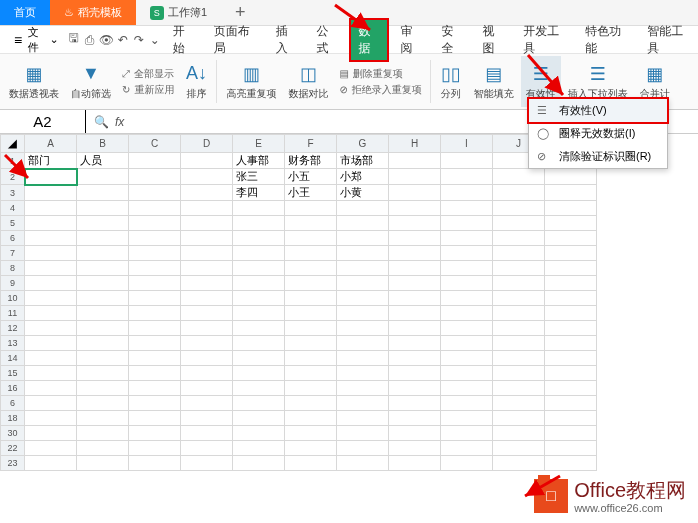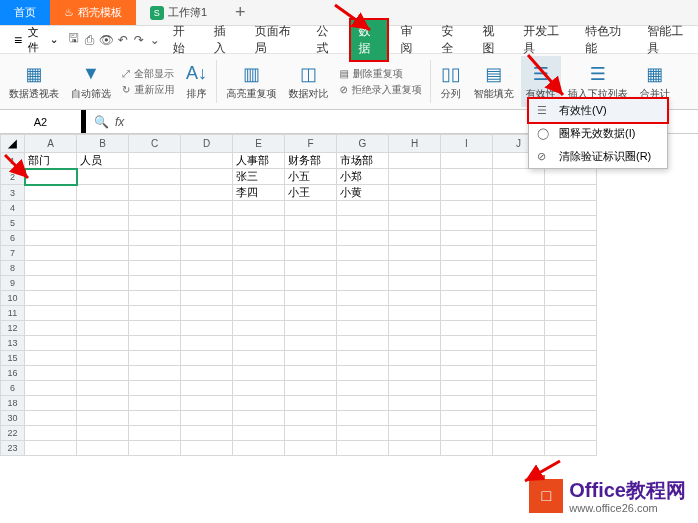--- a/index.html
+++ b/index.html
@@ -119,25 +119,25 @@
     .ref-bar {
       display: flex;
       height: 24px;
       align-items: center;
       border-bottom: 1px solid #ccc;
       background: #fff;
     }
     .name-box {
       width: 86px;
       height: 100%;
-      border-right: 5px solid #000000;
+      border-right: 1px solid #000000;
       display: flex;
       align-items: center;
       justify-content: center;
-      font-size: 11px;
+      font-size: 15px;
     }
     .fx-area { display: flex; align-items: center; padding: 0 8px; gap: 6px; flex:1; }
     .fx-label { font-style: italic; color: #555; }
     .formula-input { flex: 1; height: 18px; border: none; outline: none; font-size: 11px; }
     
     
     .sheet-container { position: relative; }
     .sheet { border-collapse: collapse; font-size: 11px; }
     .sheet th, .sheet td { 
       border: 1px solid #d8d8d8; 
@@ -182,21 +182,21 @@
     }
     .wm-logo {
       width: 34px; height: 34px;
       background: #e84a1c;
       display: flex; align-items: center; justify-content: center;
       color: #fff; font-weight: bold; font-size: 16px;
       position: relative;
     }
     .wm-logo::before { content:''; position:absolute; top:-4px; left:4px; width:12px; height:4px; background:#e84a1c; }
     .wm-text { line-height: 1.2; }
-    .wm-title { color: #4c1d95; font-size: 20px; font-weight: bold; }
+    .wm-title { color: #7f1d1d; font-size: 20px; font-weight: normal; }
     .wm-url { color: #666; font-size: 11px; }
     
     .hamburger { display:inline-block; width:12px; }
     .hamburger::before { content:'≡'; font-size:14px; }
   </style>
 </head>
 <body>
 
 <div class="app-tabs">
   <div class="app-tab active">首页</div>
@@ -217,22 +217,22 @@
     <span>文件</span>
     <span>⌄</span>
   </div>
   <span class="qat-icon">🖫</span>
   <span class="qat-icon">⎙</span>
   <span class="qat-icon">👁</span>
   <span class="qat-icon">↶</span>
   <span class="qat-icon">↷</span>
   <span class="qat-icon">⌄</span>
   <div class="menu-item">开始</div>
+  <div class="menu-item">页面布局</div>
   <div class="menu-item">插入</div>
-  <div class="menu-item">页面布局</div>
   <div class="menu-item">公式</div>
   <div class="menu-item highlight">数据</div>
   <div class="menu-item">审阅</div>
   <div class="menu-item">安全</div>
   <div class="menu-item">视图</div>
   <div class="menu-item">开发工具</div>
   <div class="menu-item">特色功能</div>
   <div class="menu-item">智能工具</div>
 </div>
 
@@ -522,20 +522,34 @@
           <td style="width: 52px;"></td>
           <td style="width: 52px;"></td>
           <td style="width: 52px;"></td>
           <td style="width: 52px;"></td>
           <td style="width: 52px;"></td>
           <td style="width: 52px;"></td>
           <td style="width: 52px;"></td>
           <td style="width: 52px;"></td>
         </tr>
         <tr>
+          <th class="row-h">14</th>
+          <td style="width: 52px;"></td>
+          <td style="width: 52px;"></td>
+          <td style="width: 52px;"></td>
+          <td style="width: 52px;"></td>
+          <td style="width: 52px;"></td>
+          <td style="width: 52px;"></td>
+          <td style="width: 52px;"></td>
+          <td style="width: 52px;"></td>
+          <td style="width: 52px;"></td>
+          <td style="width: 52px;"></td>
+          <td style="width: 52px;"></td>
+        </tr>
+        <tr>
           <th class="row-h">15</th>
           <td style="width: 52px;"></td>
           <td style="width: 52px;"></td>
           <td style="width: 52px;"></td>
           <td style="width: 52px;"></td>
           <td style="width: 52px;"></td>
           <td style="width: 52px;"></td>
           <td style="width: 52px;"></td>
           <td style="width: 52px;"></td>
           <td style="width: 52px;"></td>

